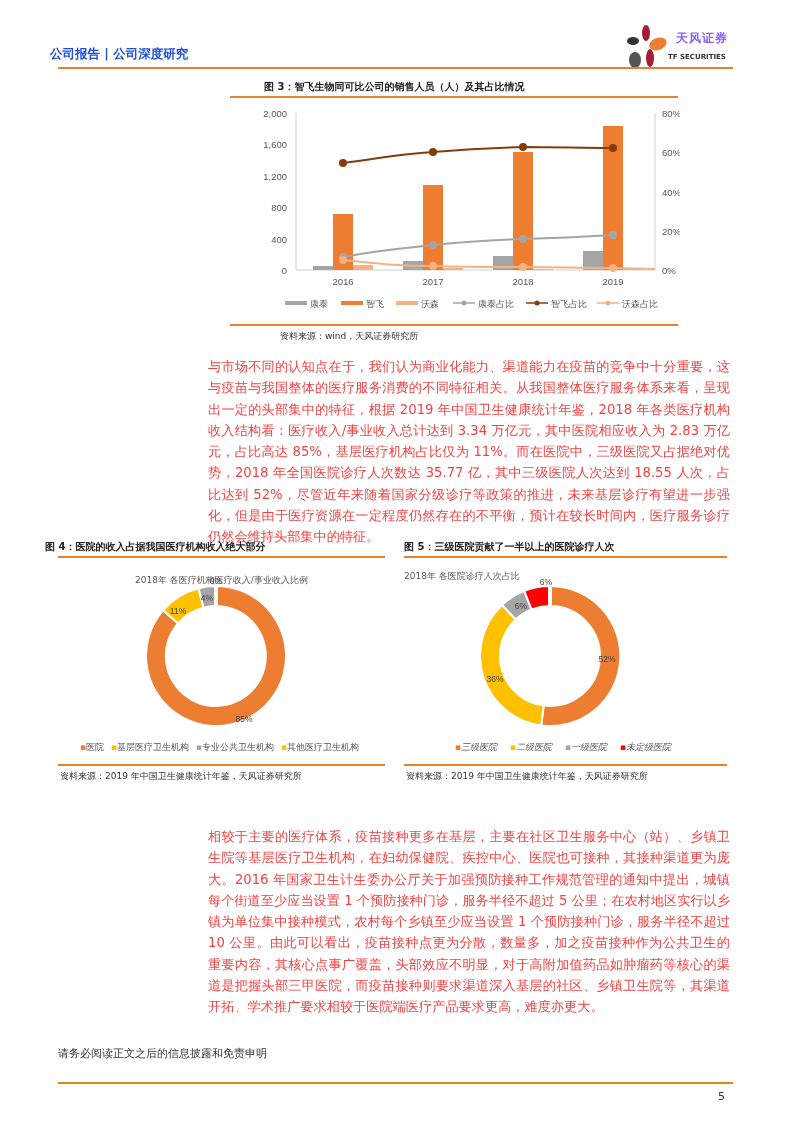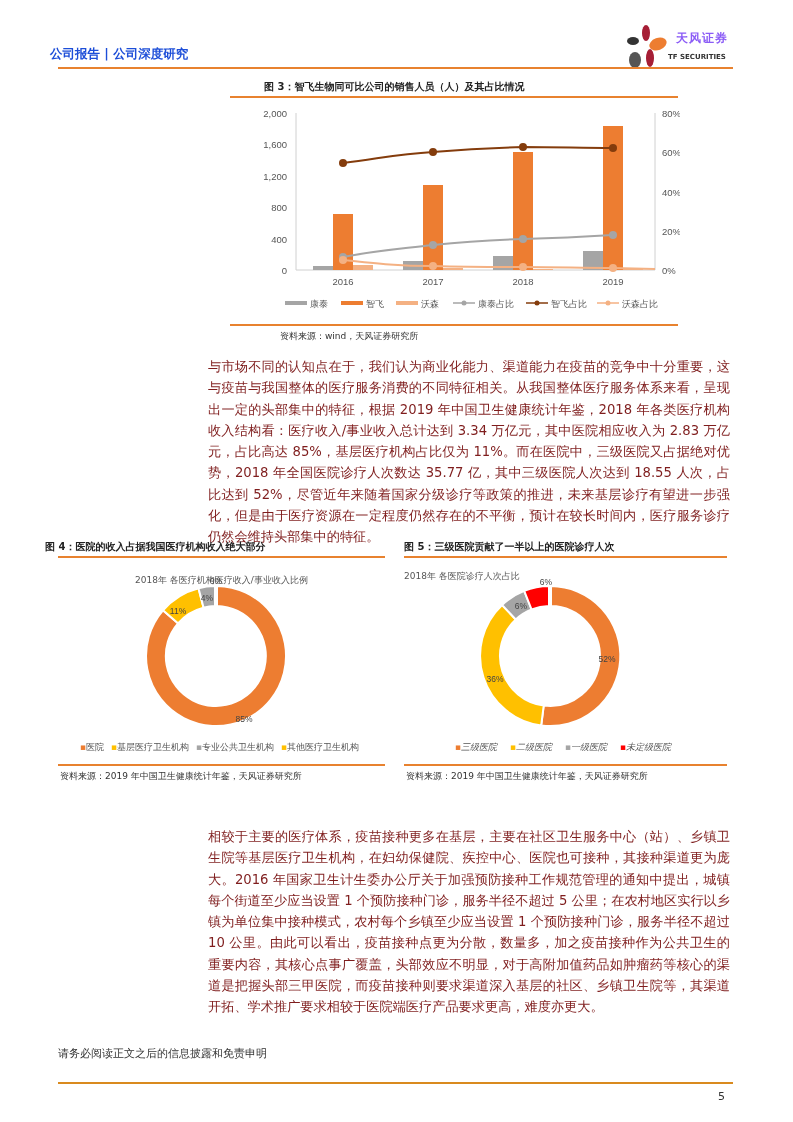--- a/index.html
+++ b/index.html
@@ -6,21 +6,21 @@
   body { width:793px; height:1122px; position:relative; font-family:"DejaVu Sans","Liberation Sans",sans-serif; color:#222; overflow:hidden; }
   .abs { position:absolute; }
   .hdr-title { left:50px; top:46px; font-size:12.5px; font-weight:bold; color:#1d4ed8; }
   .hdr-line { left:58px; top:67px; width:675px; height:2px; background:#e8822f; }
   .logo { left:622px; top:24px; width:115px; height:44px; }
   .logo-cn { left:668px; top:30px; font-size:12px; font-weight:bold; color:#8b5cf6; letter-spacing:1px;margin-left:8px; }
   .logo-en { left:668px; top:53px; font-size:7px; font-weight:bold; color:#333; }
   .fig-title { font-size:10px; font-weight:bold; color:#222; }
   .fig-line { height:1.5px; background:#e8822f; }
   .src { font-size:9px; color:#333; }
-  .para { font-size:13.2px; line-height:21.3px; color:#7f1d1d; text-align:justify; }
+  .para { font-size:13.2px; line-height:21.3px; color:#ef4444; text-align:justify; }
   .para p { margin:0; }
   .footer-line { left:58px; top:1082px; width:675px; height:2px; background:#d98a1e; }
   .footer-text { left:58px; top:1046px; font-size:11px; color:#333; }
   .page-num { left:718px; top:1090px; font-size:11px; color:#333; }
   svg text { font-family:"Liberation Sans","DejaVu Sans",sans-serif; }
   .legend { font-size:9px; color:#555; }
 </style>
 </head>
 <body>
 

